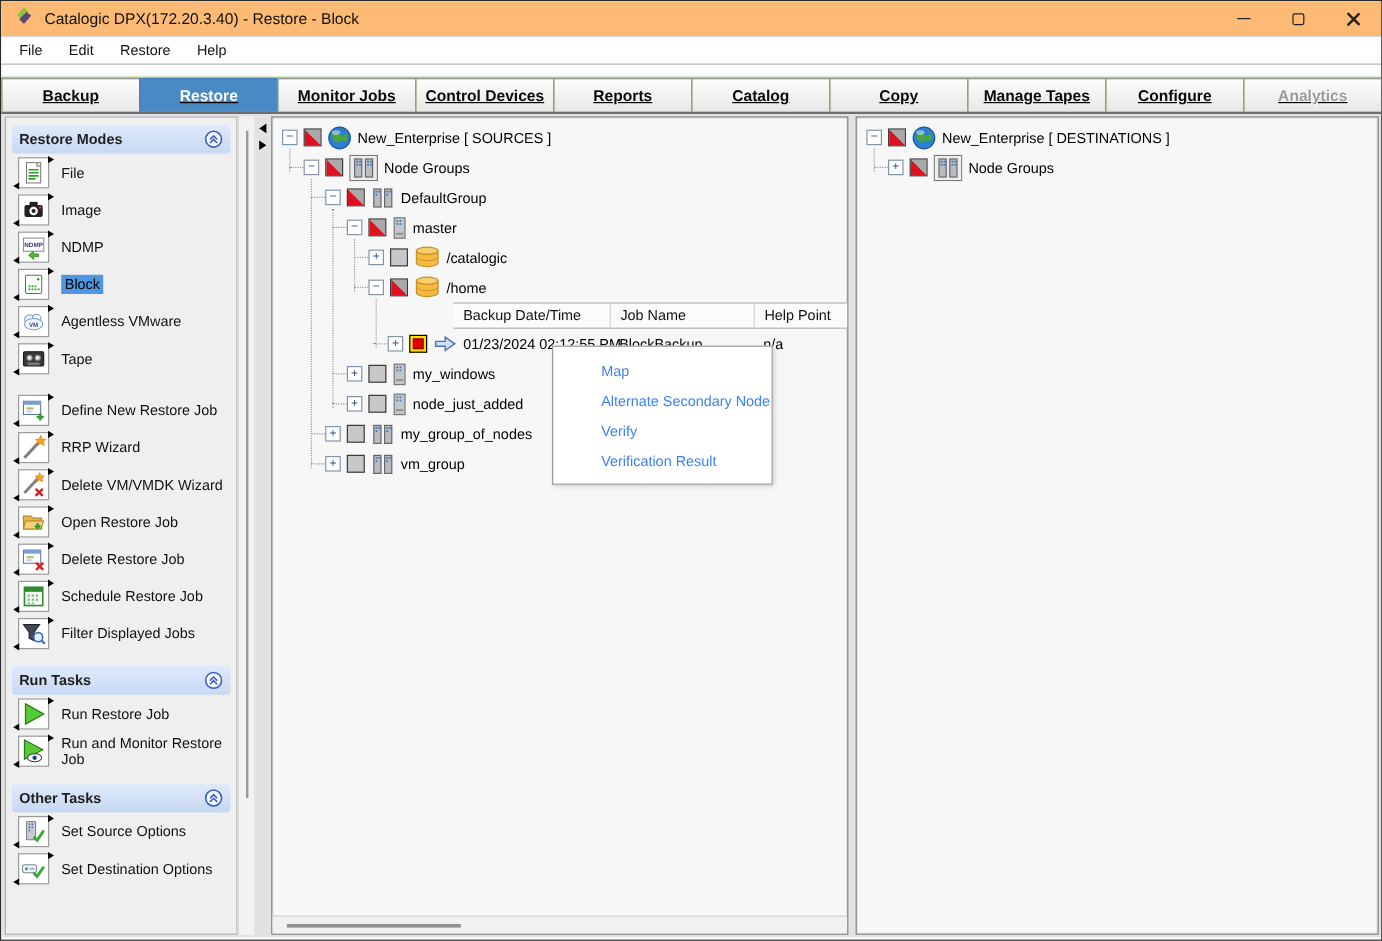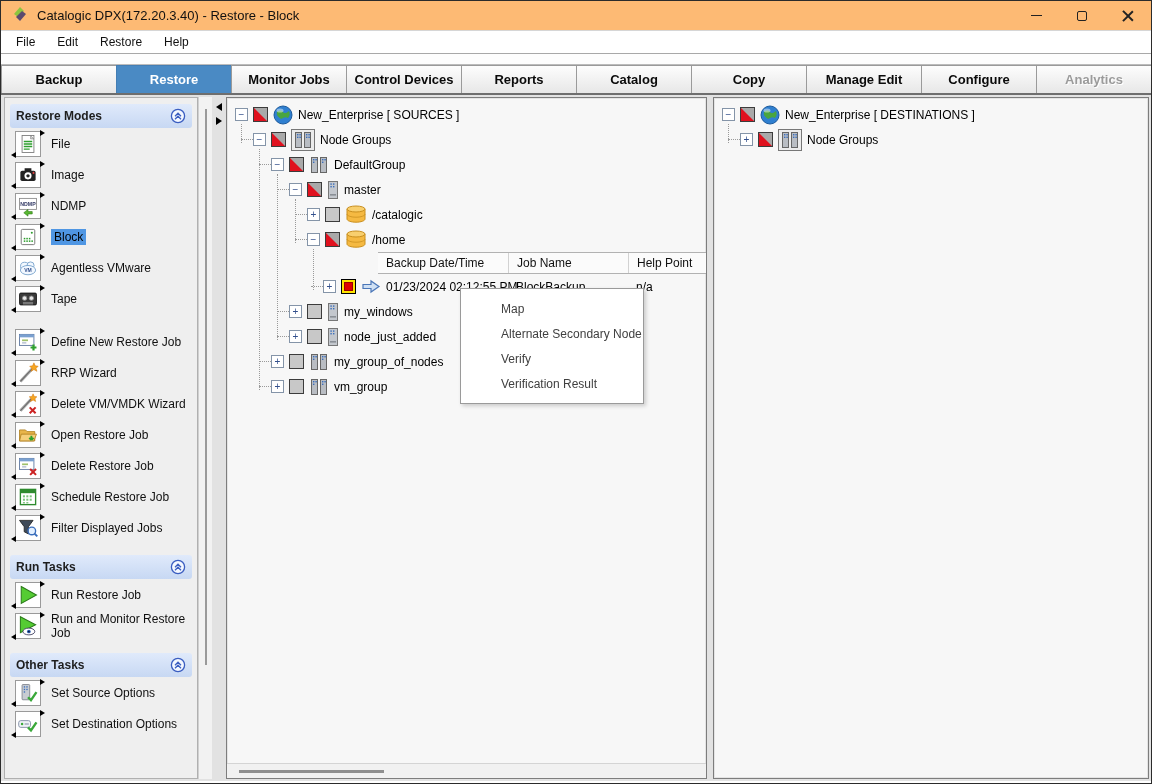--- a/index.html
+++ b/index.html
@@ -19,21 +19,21 @@
   .ic-close::before,.ic-close::after{content:"";position:absolute;left:5px;top:-1px;width:1.5px;height:14px;background:#222;}
   .ic-close::before{transform:rotate(45deg);} .ic-close::after{transform:rotate(-45deg);}
 
   
   .menubar { height:23px; display:flex; align-items:center; padding-left:4px; background:#fff; border-bottom:1px solid #a8a8a8; }
   .menu-item { font-size:12px; color:#111; padding:2px 11px; }
 
   .gap-strip { height:10px; background:#fdfdfd; }
 
   
-  .tabs { display:flex; height:31px; background:#84cc16; border-top:1px solid #bbb; border-bottom:2px solid #6e6e6e; }
+  .tabs { display:flex; height:31px; background:#84cc16; border-top:1px solid #bbb; border-bottom:2px solid #6e6e6e;text-decoration:underline; }
   .tab { flex:1; display:flex; align-items:center; justify-content:center; font-size:13px; font-weight:bold; color:#0a0a0a;
          background:linear-gradient(#fdfdfd,#e7e7e7); border:1px solid #9a9a9a; border-bottom:none; margin-right:-1px; }
   .tab.active { background:#4a8ac4; color:#fff; border-color:#447eb4; }
   .tab.disabled { color:#9b9b9b; text-shadow:1px 1px 0 #fff; }
 
   
   .content { display:flex; height:686px; background:#e2e2e2; padding:2px 2px 2px 3px; }
 
   
   .sidebar { width:194px; background:#efefef; border:1px solid #b0b0b0; padding:6px 5px 0 5px; overflow:hidden; }
@@ -81,21 +81,21 @@
   .thc { padding-left:8px; } .thc.c1{width:130px;} .thc.c2{width:120px;border-left:1px solid #d2d2d2;height:100%;display:flex;align-items:center;} .thc.c3{width:96px;border-left:1px solid #d2d2d2;height:100%;display:flex;align-items:center;}
   .bdate{width:130px;flex:none;} .bjob{width:120px;flex:none;} .bmount{flex:none;}
 
   
   .hscroll { position:absolute; left:0; right:0; bottom:0; height:15px; background:#f1f1f1; border-top:1px solid #d4d4d4; }
   .hscroll .thumb { position:absolute; top:6px; left:12px; width:145px; height:3px; background:#8f8f8f; }
 
   
   .ctx-menu { position:absolute; left:459px; top:287px; width:184px; background:#fff; border:1px solid #9a9a9a;
               box-shadow:2px 2px 4px rgba(0,0,0,.18); padding:7px 0; z-index:50; }
-  .ctx-item { height:25px; display:flex; align-items:center; padding-left:40px; font-size:12px; color:#404040; }
+  .ctx-item { height:25px; display:flex; align-items:center; padding-left:40px; font-size:12px; color:#3b82f6; }
 </style>
 </head>
 <body>
 
 <div class="window">
 
   <div class="titlebar">
     <span class="logo">
       <svg width="18" height="18" viewBox="0 0 18 18">
         <polygon points="3,9 9,2 13,6 7,12" fill="#8dc63f"></polygon>
@@ -126,21 +126,21 @@
   <div class="gap-strip"></div>
 
   <div class="tabs">
     <div class="tab">Backup</div>
     <div class="tab active">Restore</div>
     <div class="tab">Monitor Jobs</div>
     <div class="tab">Control Devices</div>
     <div class="tab">Reports</div>
     <div class="tab">Catalog</div>
     <div class="tab">Copy</div>
-    <div class="tab">Manage Edit</div>
+    <div class="tab">Manage Tapes</div>
     <div class="tab">Configure</div>
     <div class="tab disabled">Analytics</div>
   </div>
 
   <div class="content">
 
     <div class="sidebar">
 
       <div class="side-section">
         <div class="sec-header">

